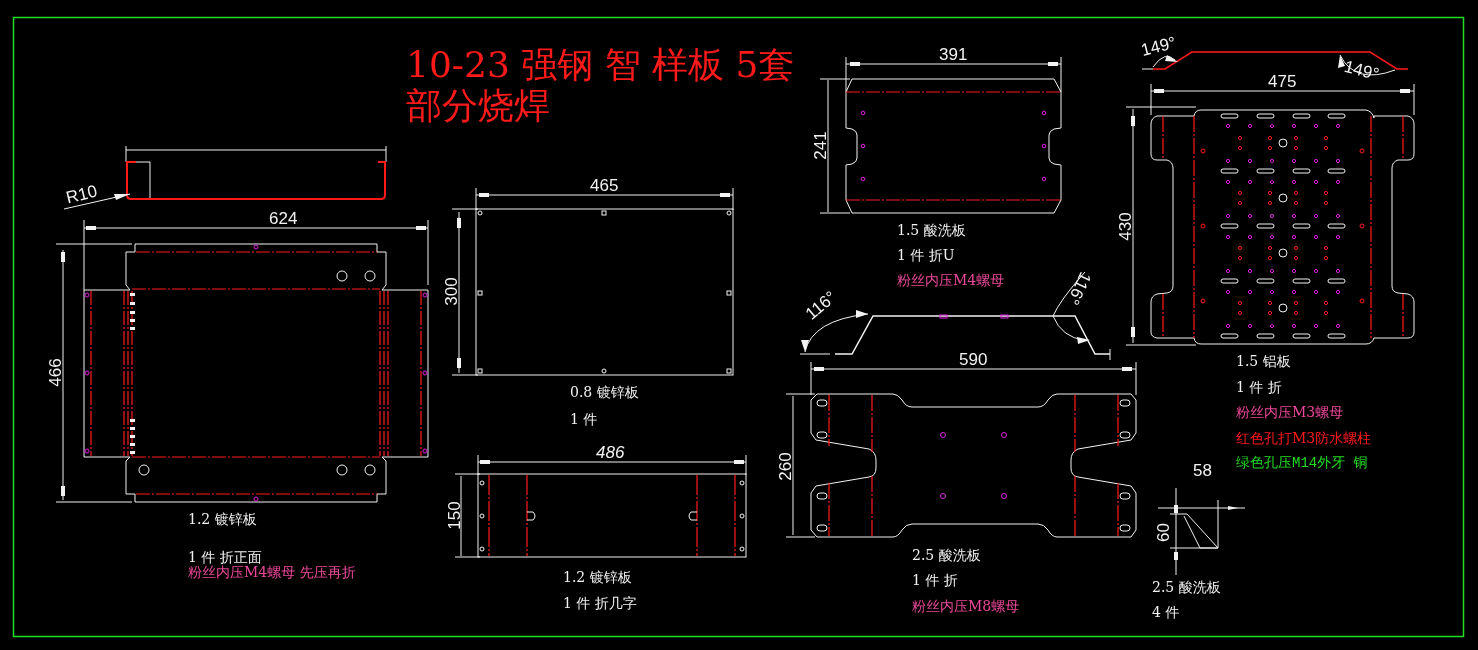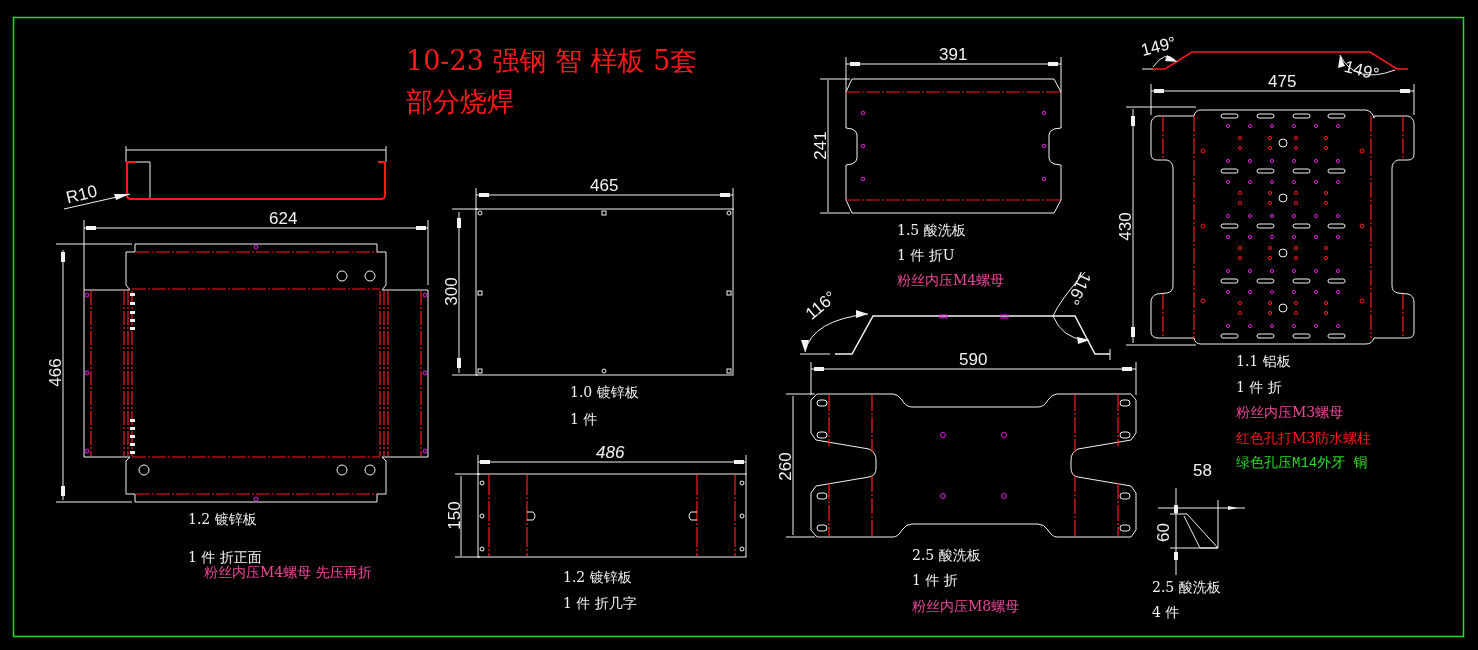--- a/index.html
+++ b/index.html
@@ -3,21 +3,21 @@
 <meta charset="utf-8">
 <style>
   html,body{margin:0;padding:0;background:#000;}
   body{width:1478px;height:650px;overflow:hidden;position:relative;font-family:"DejaVu Sans","Liberation Sans",sans-serif;}
   #canvas{position:absolute;left:0;top:0;width:1478px;height:650px;}
   .t{position:absolute;white-space:nowrap;line-height:1;font-family:"DejaVu Serif","Liberation Serif",serif;}
   .white{color:#f2f2f2;}
   .red{color:#ff1a1a;}
   .mag{color:#ec4899;}
   .grn{color:#22dd22;}
-  .title{font-size:27px;color:#ff1a1a;}
+  .title{font-size:36px;color:#ff1a1a;}
   .note{font-size:14px;}
   .dim{font-size:17px;color:#f2f2f2;font-family:"Liberation Sans","DejaVu Sans",sans-serif;}
   .vert{transform:rotate(-90deg);transform-origin:center center;}
 </style>
 </head>
 <body>
 
 <svg id="canvas" width="1478" height="650" viewBox="0 0 1478 650" xmlns="http://www.w3.org/2000/svg">
 
   <rect x="13.5" y="17.5" width="1450" height="619" fill="none" stroke="#22dd22" stroke-width="1.5"></rect>
@@ -380,25 +380,25 @@
 </svg>
 
 <div class="t title" style="left:406px;top:47px;">10-23 强钢 智 样板 5套</div>
 <div class="t title" style="left:406px;top:88px;">部分烧焊</div>
 
 <div class="t dim" style="left:66px;top:186px;transform:rotate(-14deg);">R10</div>
 <div class="t dim" style="left:241px;top:210px;margin-left:28px;">624</div>
 <div class="t dim vert" style="left:41px;top:364px;">466</div>
 <div class="t note white" style="left:188px;top:512px;">1.2 镀锌板</div>
 <div class="t note white" style="left:188px;top:538px;margin-top:12px;">1 件 折正面</div>
-<div class="t note mag" style="left:204px;top:565px;">粉丝内压M4螺母 先压再折</div>
+<div class="t note mag" style="left:188px;top:565px;">粉丝内压M4螺母 先压再折</div>
 
 <div class="t dim" style="left:590px;top:177px;">465</div>
 <div class="t dim vert" style="left:437px;top:283px;">300</div>
-<div class="t note white" style="left:570px;top:385px;">1.0 镀锌板</div>
+<div class="t note white" style="left:570px;top:385px;">0.8 镀锌板</div>
 <div class="t note white" style="left:570px;top:412px;">1 件</div>
 
 <div class="t dim" style="left:596px;top:444px;font-style:italic;">486</div>
 <div class="t dim vert" style="left:440px;top:507px;">150</div>
 <div class="t note white" style="left:563px;top:570px;">1.2 镀锌板</div>
 <div class="t note white" style="left:563px;top:596px;">1 件 折几字</div>
 
 <div class="t dim" style="left:939px;top:46px;">391</div>
 <div class="t dim vert" style="left:806px;top:137px;">241</div>
 <div class="t note white" style="left:897px;top:223px;">1.5 酸洗板</div>
@@ -410,21 +410,21 @@
 <div class="t dim" style="left:959px;top:351px;">590</div>
 <div class="t dim vert" style="left:771px;top:458px;">260</div>
 <div class="t note white" style="left:912px;top:548px;">2.5 酸洗板</div>
 <div class="t note white" style="left:912px;top:573px;">1 件 折</div>
 <div class="t note mag" style="left:912px;top:599px;">粉丝内压M8螺母</div>
 
 <div class="t dim" style="left:1141px;top:38px;transform:rotate(-14deg);">149°</div>
 <div class="t dim" style="left:1344px;top:62px;transform:rotate(14deg);">149°</div>
 <div class="t dim" style="left:1268px;top:73px;">475</div>
 <div class="t dim vert" style="left:1111px;top:218px;">430</div>
-<div class="t note white" style="left:1236px;top:354px;">1.1 铝板</div>
+<div class="t note white" style="left:1236px;top:354px;">1.5 铝板</div>
 <div class="t note white" style="left:1236px;top:380px;">1 件 折</div>
 <div class="t note mag" style="left:1236px;top:405px;">粉丝内压M3螺母</div>
 <div class="t note red" style="left:1236px;top:431px;">红色孔打M3防水螺柱</div>
 <div class="t note grn" style="left:1236px;top:456px;font-family:Liberation Mono, monospace;">绿色孔压M14外牙 铜</div>
 
 <div class="t dim" style="left:1193px;top:462px;">58</div>
 <div class="t dim vert" style="left:1154px;top:524px;">60</div>
 <div class="t note white" style="left:1152px;top:580px;">2.5 酸洗板</div>
 <div class="t note white" style="left:1152px;top:605px;">4 件</div>
 

